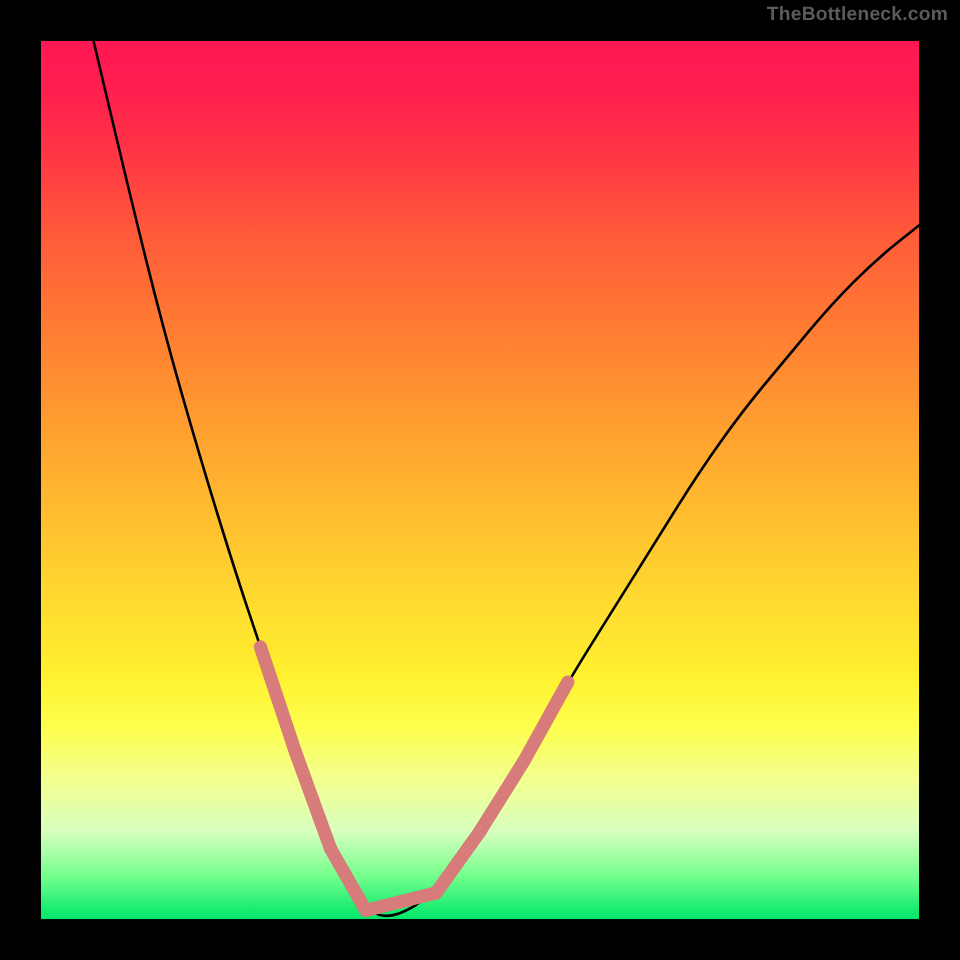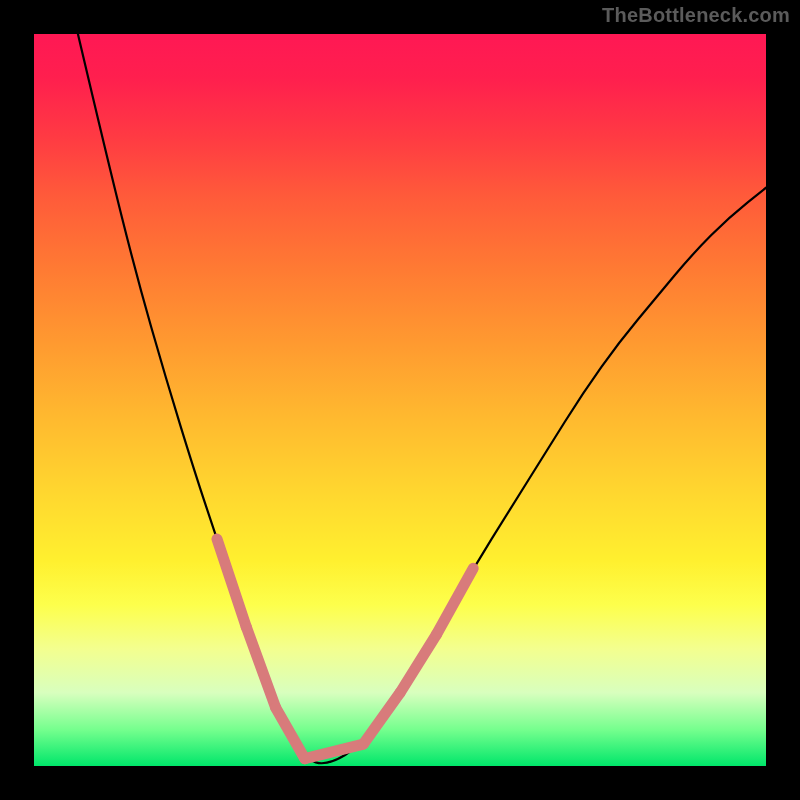--- a/index.html
+++ b/index.html
@@ -15,21 +15,21 @@
     position: relative;
     width: 800px;
     height: 800px;
     background: #000;
   }
   .watermark {
     position: absolute;
     top: 4px;
     right: 10px;
     color: #5b5b5b;
-    font-size: 20px;
+    font-size: 16px;
     font-weight: 600;
     letter-spacing: 0.2px;
     z-index: 10;
     user-select: none;
   }
   .plot-area {
     position: absolute;
     left: 34px;
     top: 34px;
     width: 732px;

